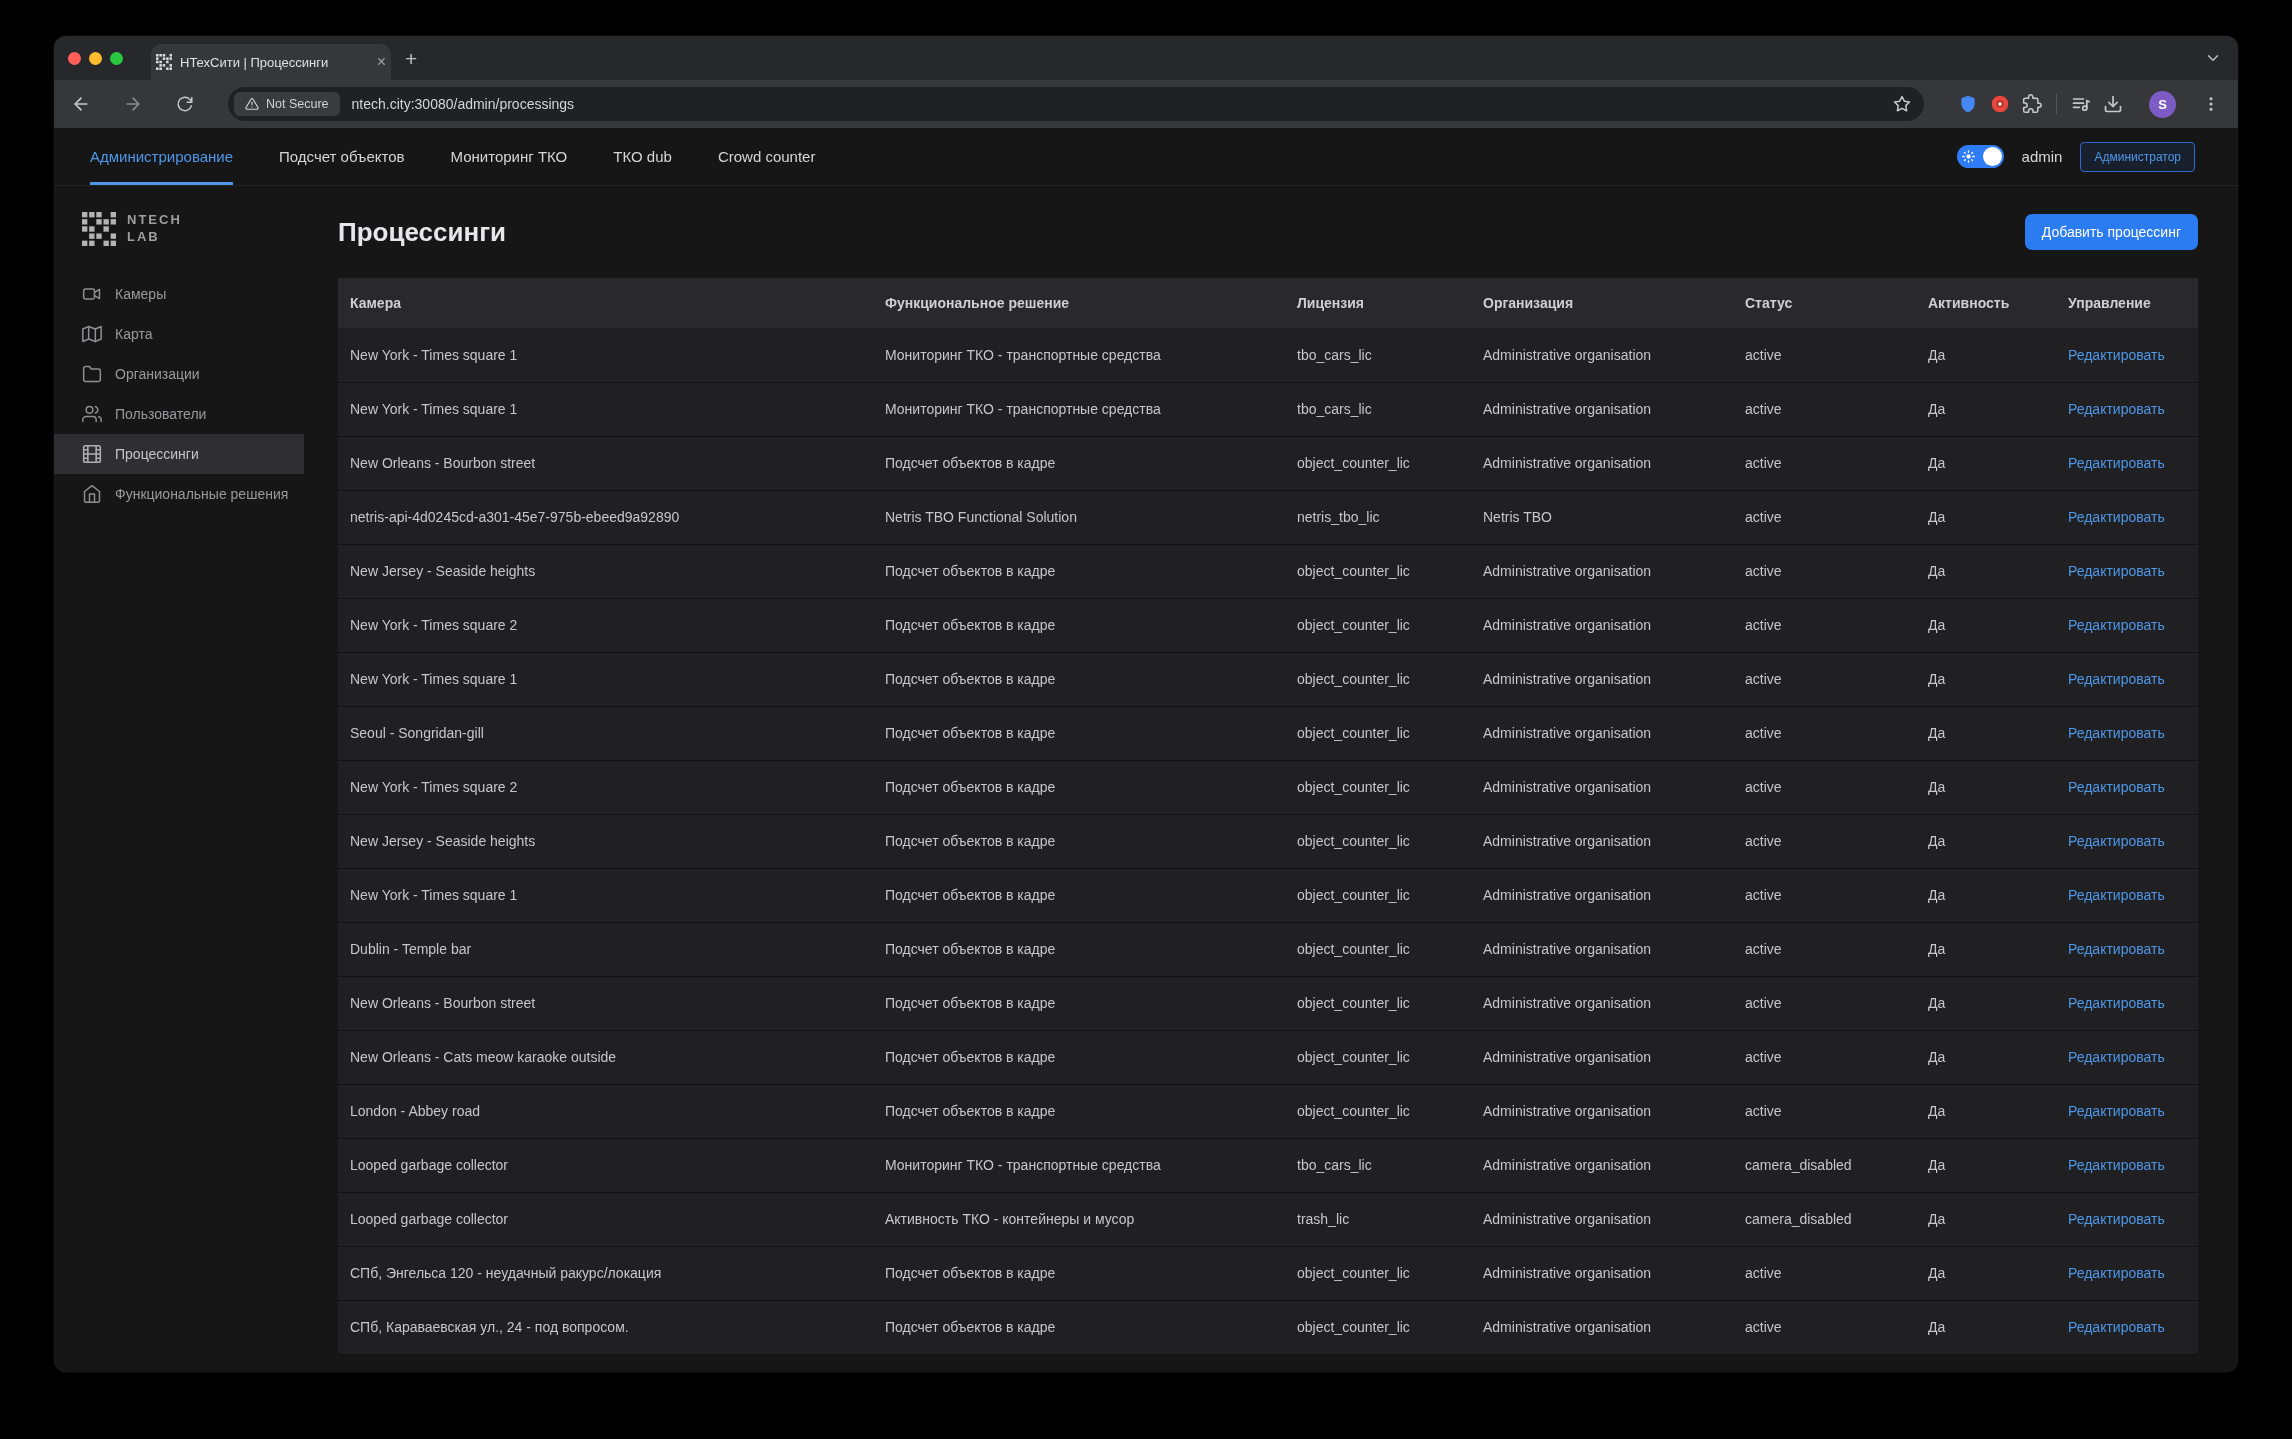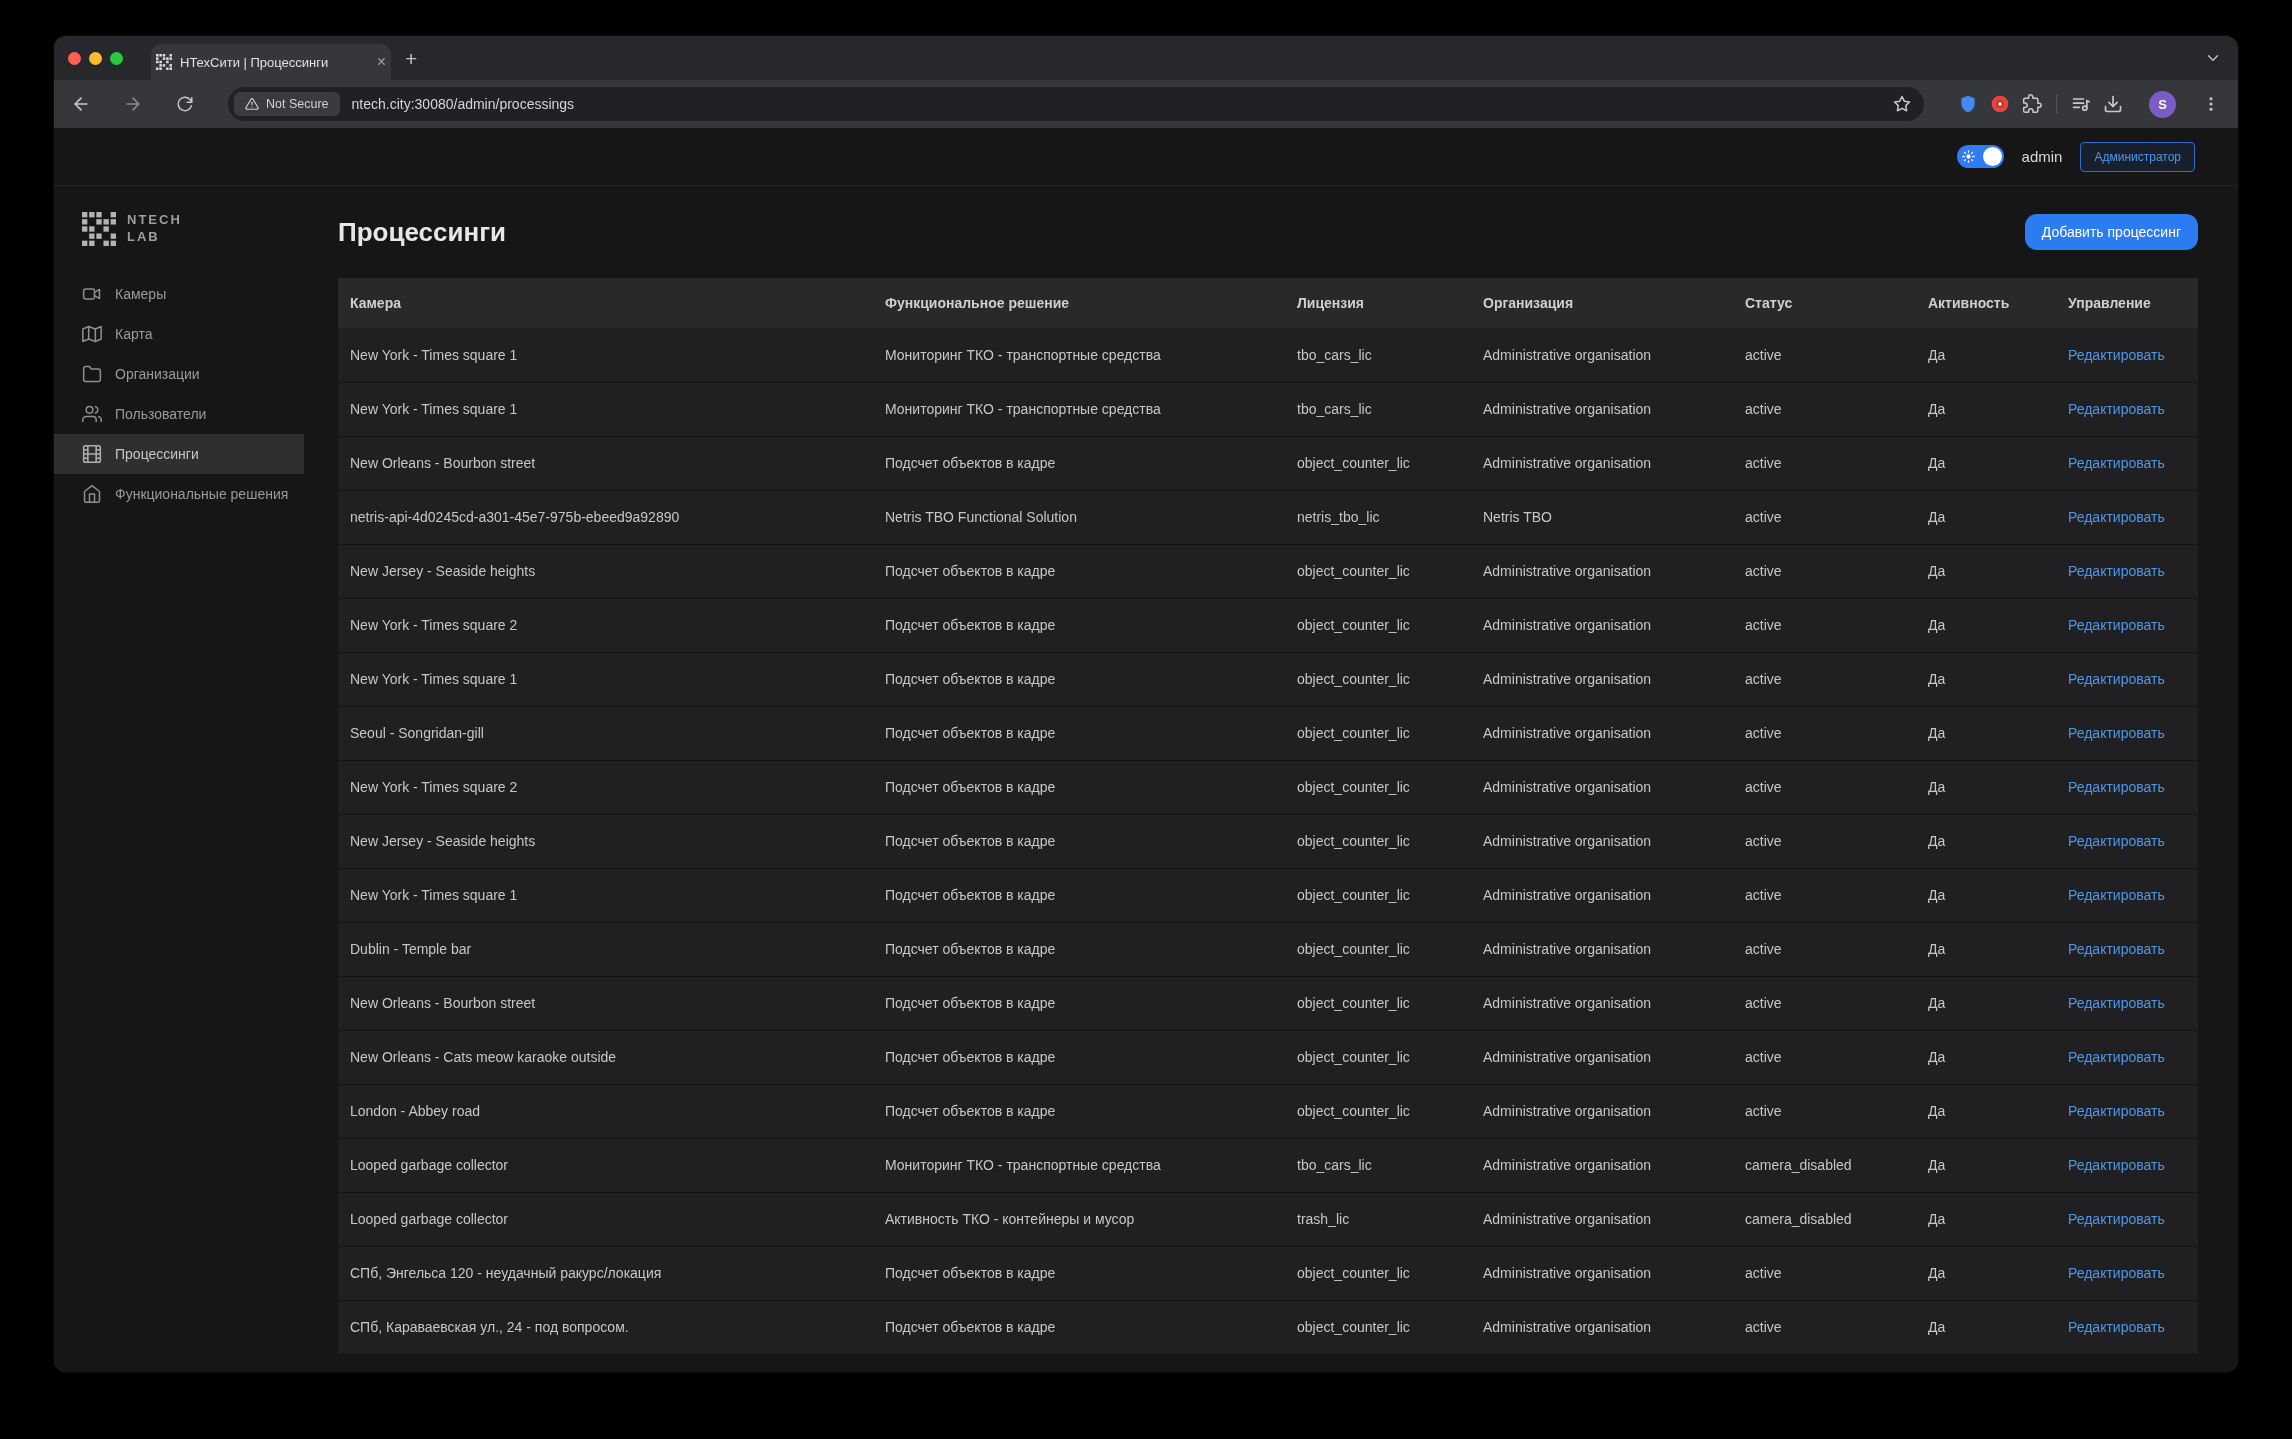--- a/index.html
+++ b/index.html
@@ -52,21 +52,21 @@
   .logo { display:flex; align-items:center; gap:11px; padding:6px 0 28px 28px; }
   .logo-text { font-size:13px; font-weight:bold; letter-spacing:2px; color:#9e9e9f; line-height:1.3; }
   .side-item { height:40px; display:flex; align-items:center; gap:13px; padding-left:28px; color:#9a9a9c; font-size:14px; white-space:nowrap; }
   .side-item.active { background:#2f2f32; color:#c6c6c8; }
   .side-icon { display:flex; width:20px; color:#8f8f91; flex-shrink:0; }
   .side-item.active .side-icon { color:#b0b0b2; }
   
   .main { flex:1; padding:28px 40px 0 34px; min-width:0; }
   .main-top { display:flex; align-items:center; justify-content:space-between; margin-bottom:28px; }
   .page-title { font-size:26px; font-weight:bold; color:#e7e7e9; }
-  .add-btn { background:#2b7cf0; color:#fff; font-size:14px; padding:10px 17px; border-radius:12px; border:none; font-family:inherit; }
+  .add-btn { background:#2b7cf0; color:#fff; font-size:14px; padding:10px 17px; border-radius:7px; border:none; font-family:inherit; }
   table { width:100%; border-collapse:collapse; table-layout:fixed; }
   thead th { background:#29292c; height:50px; text-align:left; font-size:14px; font-weight:600; color:#d0d0d2; padding:0 12px; white-space:nowrap; overflow:hidden; }
   tbody td { background:#202023; height:54px; font-size:14px; color:#c7c7c9; padding:0 12px; border-bottom:1px solid #121214; white-space:nowrap; overflow:hidden; text-overflow:ellipsis; }
   .edit-link { color:#4e97e8; text-decoration:none; font-size:14px; }
 </style>
 </head>
 <body>
 
 <div class="window">
 
@@ -190,20 +190,27 @@
           <circle cx="12" cy="5" r="2"></circle>
           <circle cx="12" cy="12" r="2"></circle>
           <circle cx="12" cy="19" r="2"></circle>
         </svg>
     </span>
   </div>
 
   <div class="page">
 
     <div class="app-header">
+      <div class="app-nav">
+          <div class="app-nav-item active">Администрирование</div>
+          <div class="app-nav-item">Подсчет объектов</div>
+          <div class="app-nav-item">Мониторинг ТКО</div>
+          <div class="app-nav-item">ТКО dub</div>
+          <div class="app-nav-item">Crowd counter</div>
+        </div>
       <div class="header-right">
         <div class="toggle">
           <span class="sun">
             <svg width="13" height="13" viewBox="0 0 24 24" fill="none" stroke="currentColor" stroke-width="2.4" stroke-linecap="round">
                 <circle cx="12" cy="12" r="4" fill="currentColor" stroke="none"></circle>
                 <line x1="12" y1="1.5" x2="12" y2="4"></line>
                 <line x1="12" y1="20" x2="12" y2="22.5"></line>
                 <line x1="1.5" y1="12" x2="4" y2="12"></line>
                 <line x1="20" y1="12" x2="22.5" y2="12"></line>
                 <line x1="4.6" y1="4.6" x2="6.3" y2="6.3"></line>

